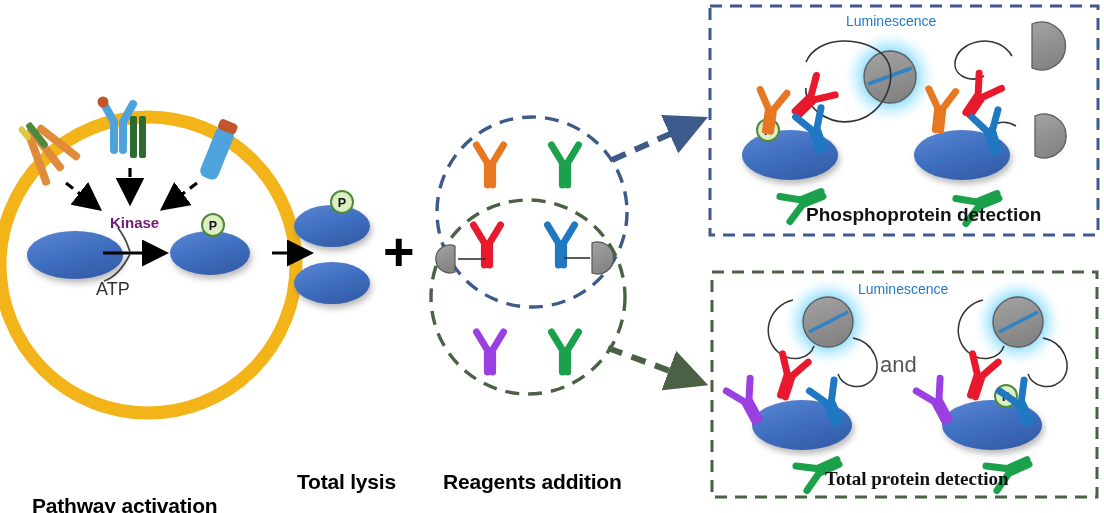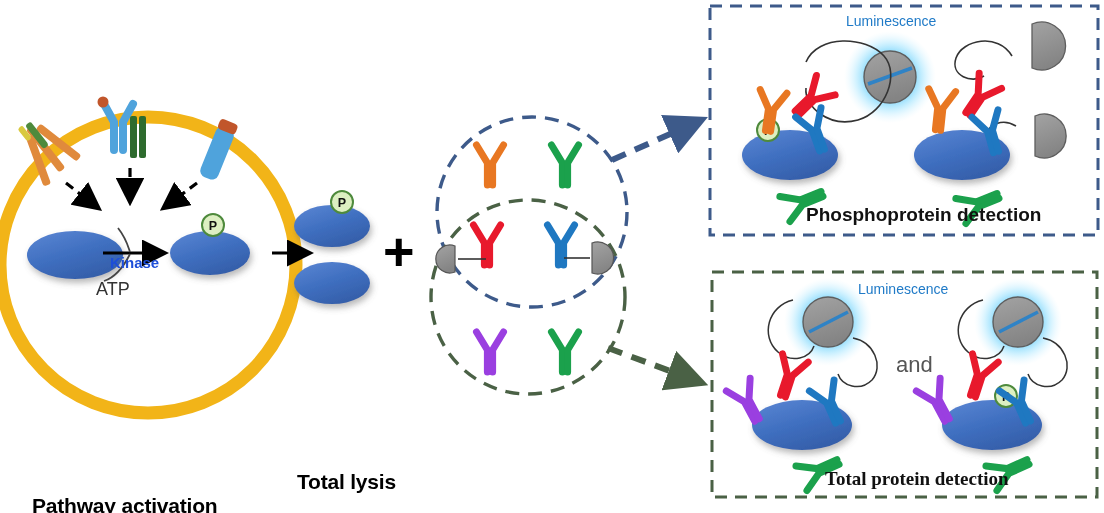--- a/index.html
+++ b/index.html
@@ -5,21 +5,21 @@
   html,body{margin:0;padding:0;background:#ffffff;}
   body{width:1104px;height:513px;position:relative;overflow:hidden;
        font-family:"Liberation Sans",sans-serif;}
   .stage{position:absolute;left:0;top:0;width:1104px;height:513px;}
   svg.layer{position:absolute;left:0;top:0;width:1104px;height:513px;overflow:visible;}
   .caption{position:absolute;font-weight:bold;color:#000;white-space:nowrap;}
   .cap-main{font-size:21px;letter-spacing:-.2px;}
   .panel-cap{position:absolute;font-weight:bold;color:#111;font-size:19px;white-space:nowrap;margin-top:8px;}
   .lum{position:absolute;font-weight:normal;color:#1F7AC7;font-size:14px;white-space:nowrap;}
   .andlab{position:absolute;color:#555;font-size:22px;font-weight:normal;white-space:nowrap;}
-  .kin{position:absolute;font-weight:bold;color:#1d4ed8;font-size:15px;white-space:nowrap;margin-top:40px;}
+  .kin{position:absolute;font-weight:bold;color:#701a75;font-size:15px;white-space:nowrap;}
   .atp{position:absolute;color:#333;font-size:18px;white-space:nowrap;}
   .plus{position:absolute;font-weight:bold;font-size:54px;color:#000;line-height:1;}
 </style>
 </head>
 <body>
 
 <div class="stage">
 
   <svg class="layer" viewBox="0 0 1104 513">
     <defs>
@@ -237,19 +237,20 @@
 
   <div class="kin" style="left:110px;top:214px;">Kinase</div>
   <div class="atp" style="left:96px;top:279px;">ATP</div>
 
   <div class="plus" style="left:383px;top:224px;">+</div>
 
   <div class="lum" style="left:846px;top:13px;">Luminescence</div>
   <div class="panel-cap" style="left:806px;top:196px;">Phosphoprotein detection</div>
 
   <div class="lum" style="left:858px;top:281px;">Luminescence</div>
-  <div class="andlab" style="left:880px;top:352px;margin-left:16px;">and</div>
+  <div class="andlab" style="left:880px;top:352px;">and</div>
   <div class="panel-cap" style="left:825px;top:460px;font-family:Liberation Serif, serif;">Total protein detection</div>
 
   <div class="caption cap-main" style="left:32px;top:494px;">Pathway activation</div>
   <div class="caption cap-main" style="left:297px;top:470px;">Total lysis</div>
+  <div class="caption cap-main" style="left:443px;top:470px;">Reagents addition</div>
 
 </div>
 
 </body></html>

